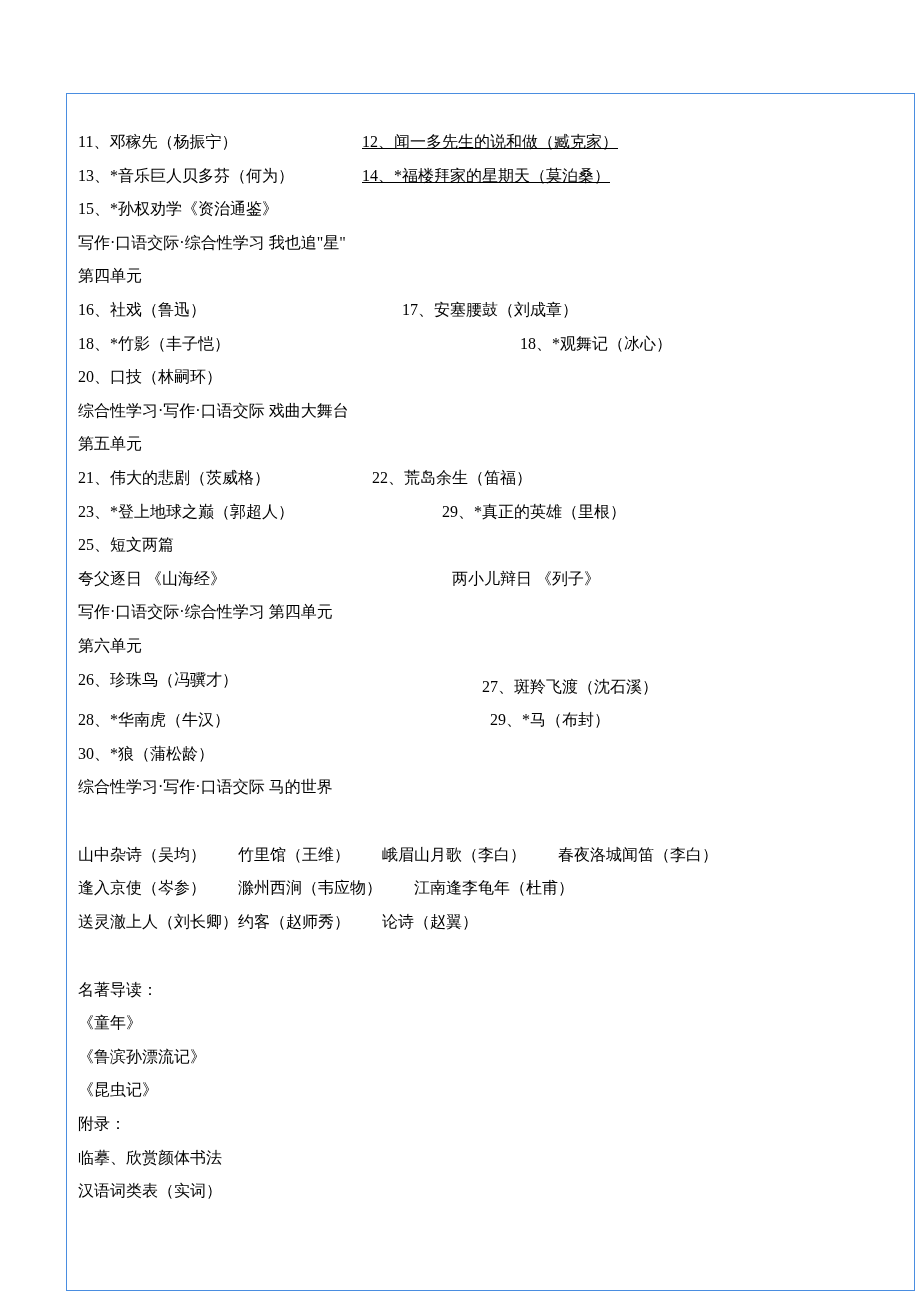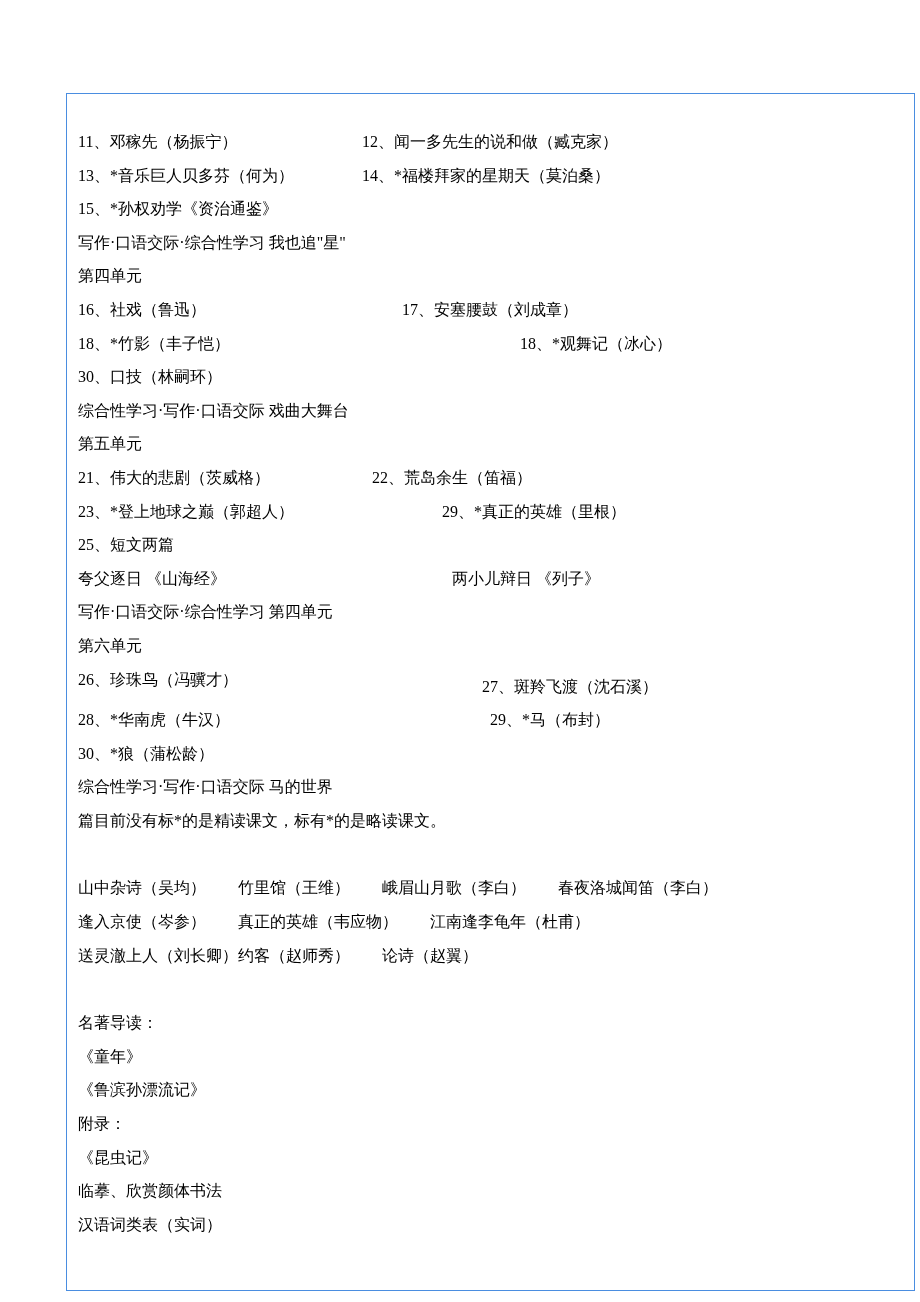--- a/index.html
+++ b/index.html
@@ -27,21 +27,21 @@
     left: 78px;
     top: 125px;
     width: 760px;
   }
   .row { white-space: nowrap; }
   .cellA { display: inline-block; width: 320px; vertical-align: top; }
   .cellB { display: inline-block; vertical-align: top; }
   .indent118 { padding-left: 118px; }
   .indent60  { padding-left: 60px; }
   .indent1   { padding-left: 2px; }
-  .gap-small .cellB { margin-left: -40px; }
+  .gap-small .cellB { margin-left: -40px; text-decoration: underline; }
   .gap0 .cellA { width: 220px; }
   .poems span { display: inline-block; margin-right: 28px; }
   .spacer { height: 34px; }
 </style>
 </head>
 <body>
 
 <div class="frame"></div>
 
 <div class="content">
@@ -66,21 +66,21 @@
   </div>
   <div class="row">
     <span class="cellA">16、社戏（鲁迅）</span>
     <span class="cellB">17、安塞腰鼓（刘成章）</span>
   </div>
   <div class="row">
     <span class="cellA">18、*竹影（丰子恺）</span>
     <span class="cellB indent118">18、*观舞记（冰心）</span>
   </div>
   <div class="row">
-    <span>30、口技（林嗣环）</span>
+    <span>20、口技（林嗣环）</span>
   </div>
   <div class="row">
     <span>综合性学习·写作·口语交际   戏曲大舞台</span>
   </div>
 
   <div class="row">
     <span>第五单元</span>
   </div>
   <div class="row gap0">
     <span class="cellA" style="width:290px;">21、伟大的悲剧（茨威格）</span>
@@ -111,58 +111,55 @@
   <div class="row">
     <span class="cellA">28、*华南虎（牛汉）</span>
     <span class="cellB indent60" style="padding-left:88px;">29、*马（布封）</span>
   </div>
   <div class="row">
     <span>30、*狼（蒲松龄）</span>
   </div>
   <div class="row">
     <span>综合性学习·写作·口语交际   马的世界</span>
   </div>
-  <div class="row">
-    <span>篇目前没有标*的是精读课文，标有*的是略读课文。</span>
-  </div>
 
   <div class="spacer"></div>
 
   <div class="row poems">
     <span>山中杂诗（吴均）</span>
     <span>竹里馆（王维）</span>
     <span>峨眉山月歌（李白）</span>
     <span>春夜洛城闻笛（李白）</span>
   </div>
   <div class="row poems">
     <span>逢入京使（岑参）</span>
-    <span>真正的英雄（韦应物）</span>
+    <span>滁州西涧（韦应物）</span>
     <span>江南逢李龟年（杜甫）</span>
   </div>
   <div class="row poems">
     <span>送灵澈上人（刘长卿）约客（赵师秀）</span>
     <span>论诗（赵翼）</span>
   </div>
 
   <div class="spacer"></div>
 
   <div class="row">
     <span>名著导读：</span>
   </div>
   <div class="row">
     <span>《童年》</span>
   </div>
   <div class="row">
     <span>《鲁滨孙漂流记》</span>
   </div>
   <div class="row">
-    <span>附录：</span>
+    <span>《昆虫记》</span>
   </div>
   <div class="row">
-    <span>《昆虫记》</span>
+    <span>附录：</span>
   </div>
   <div class="row">
     <span>临摹、欣赏颜体书法</span>
   </div>
   <div class="row">
     <span>汉语词类表（实词）</span>
   </div>
 
   <div class="spacer"></div>
   <div class="spacer"></div>

